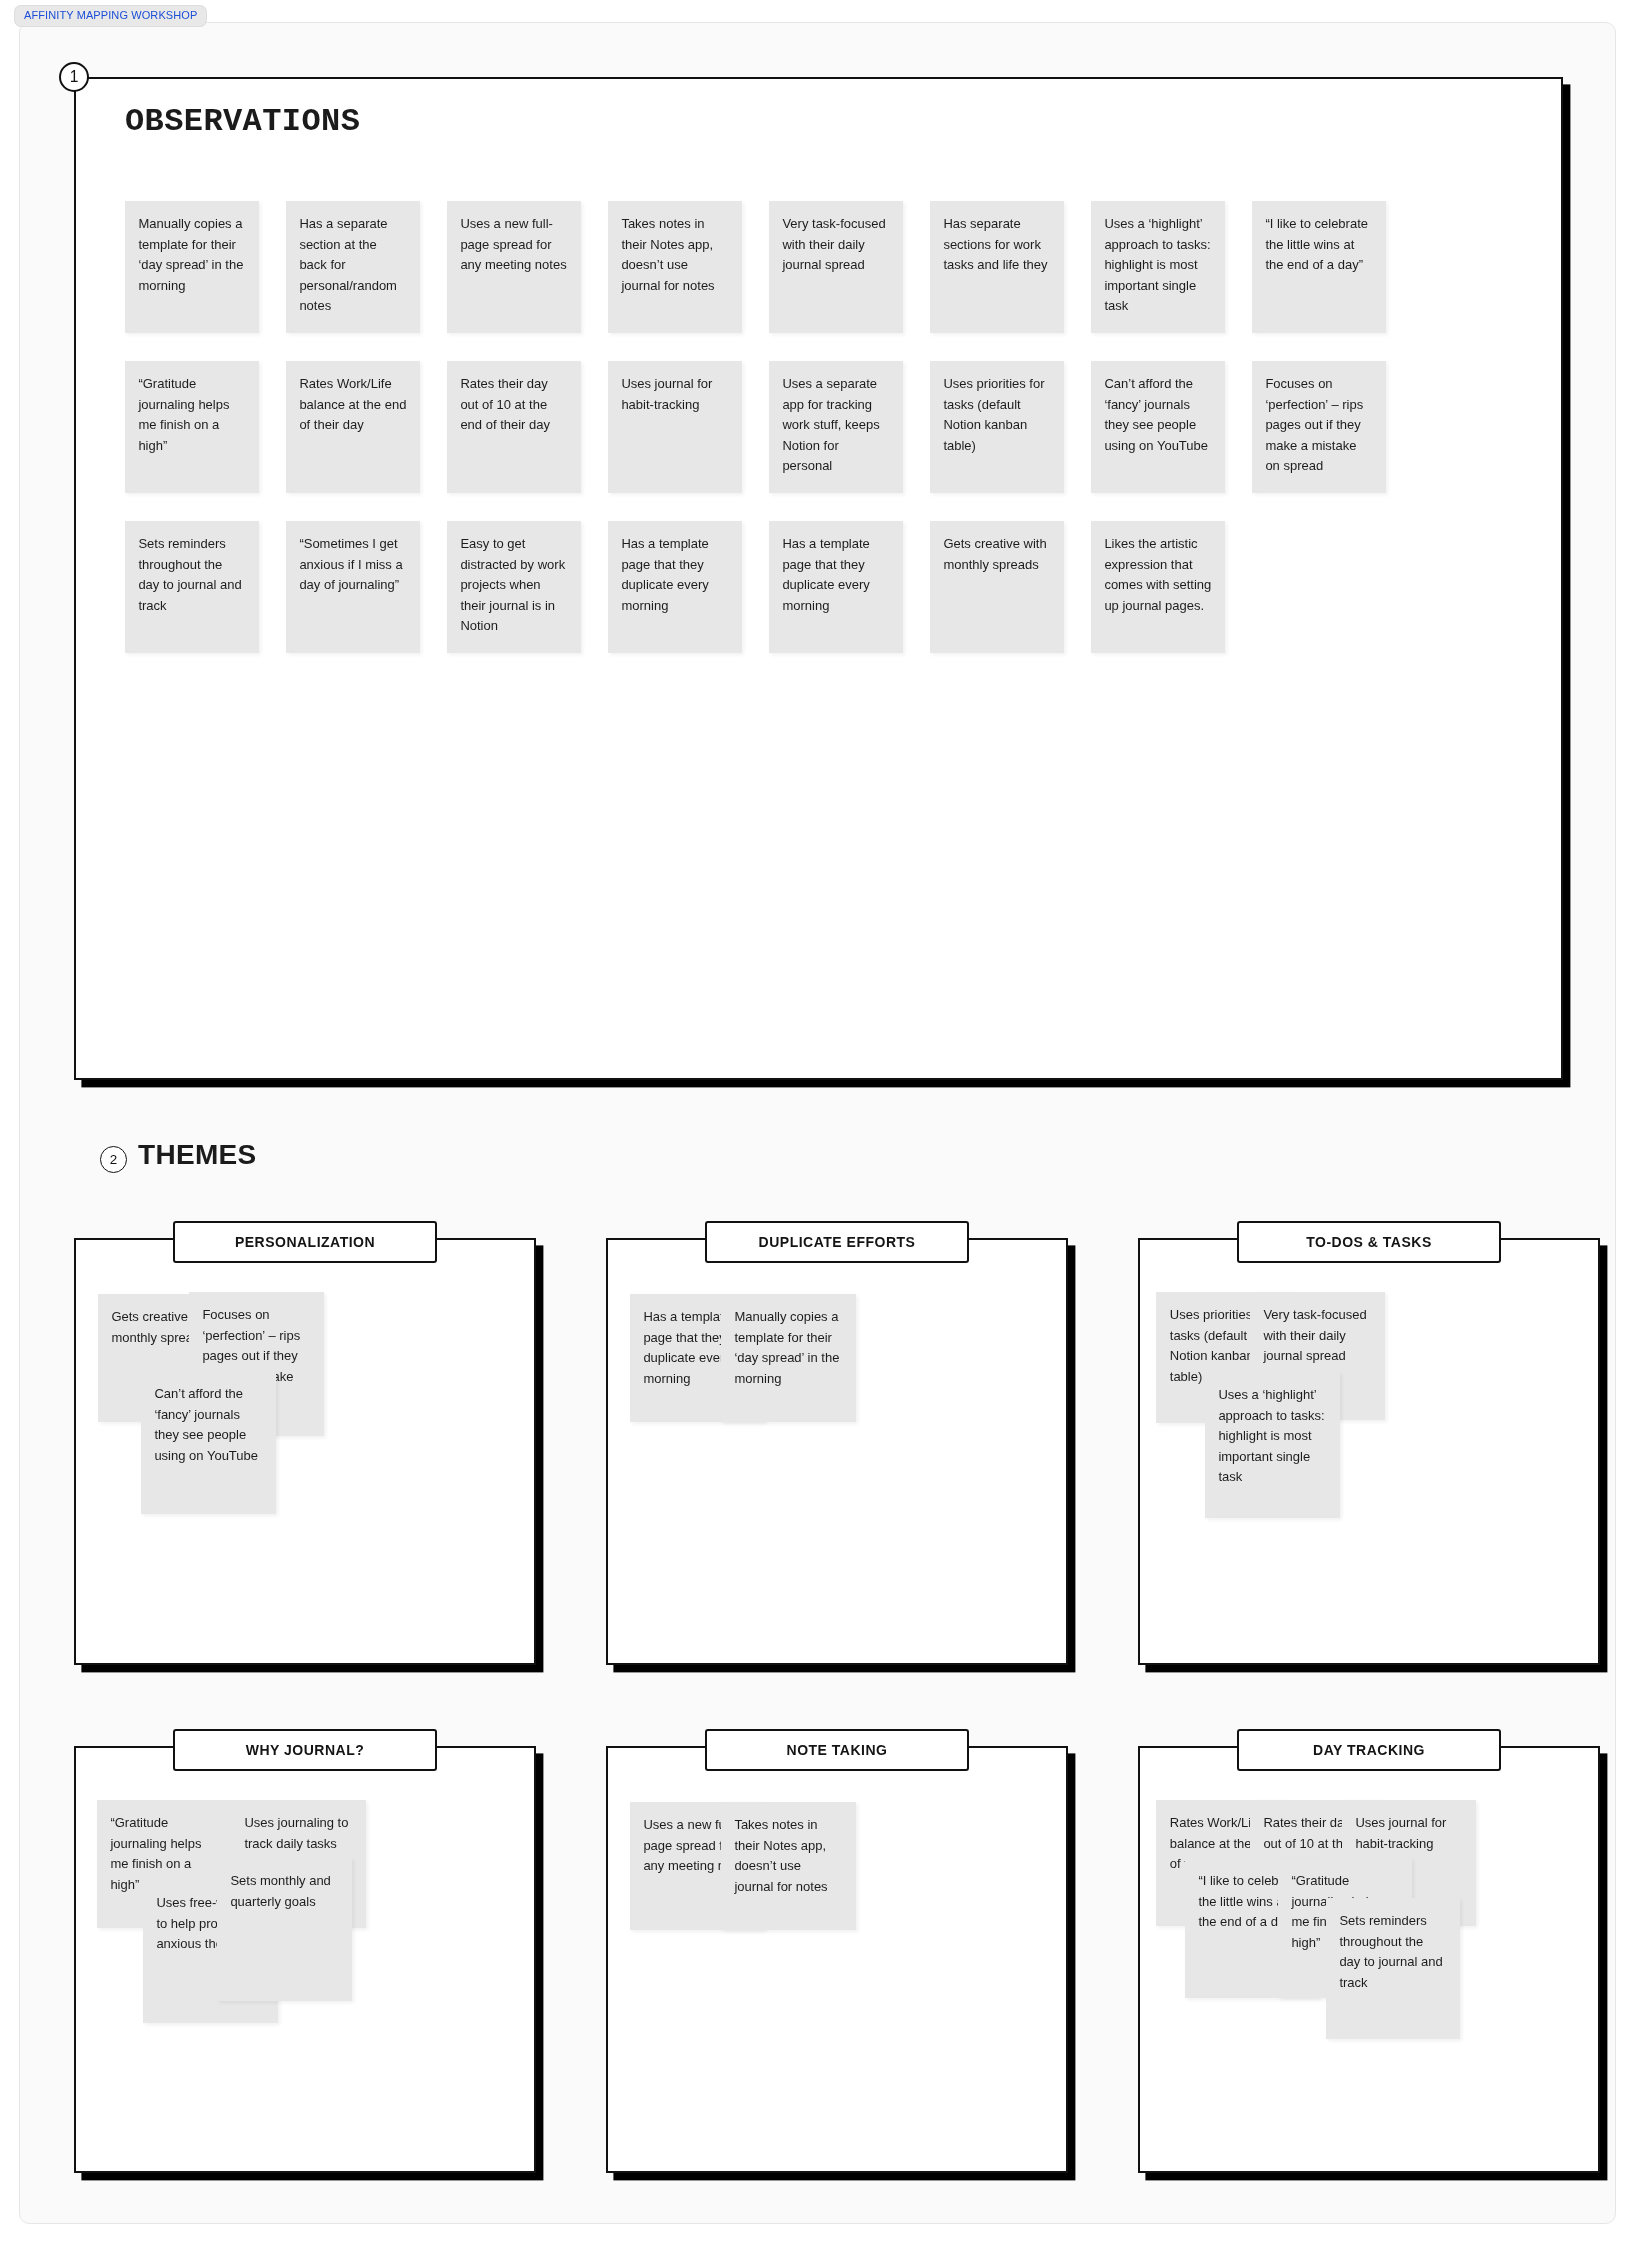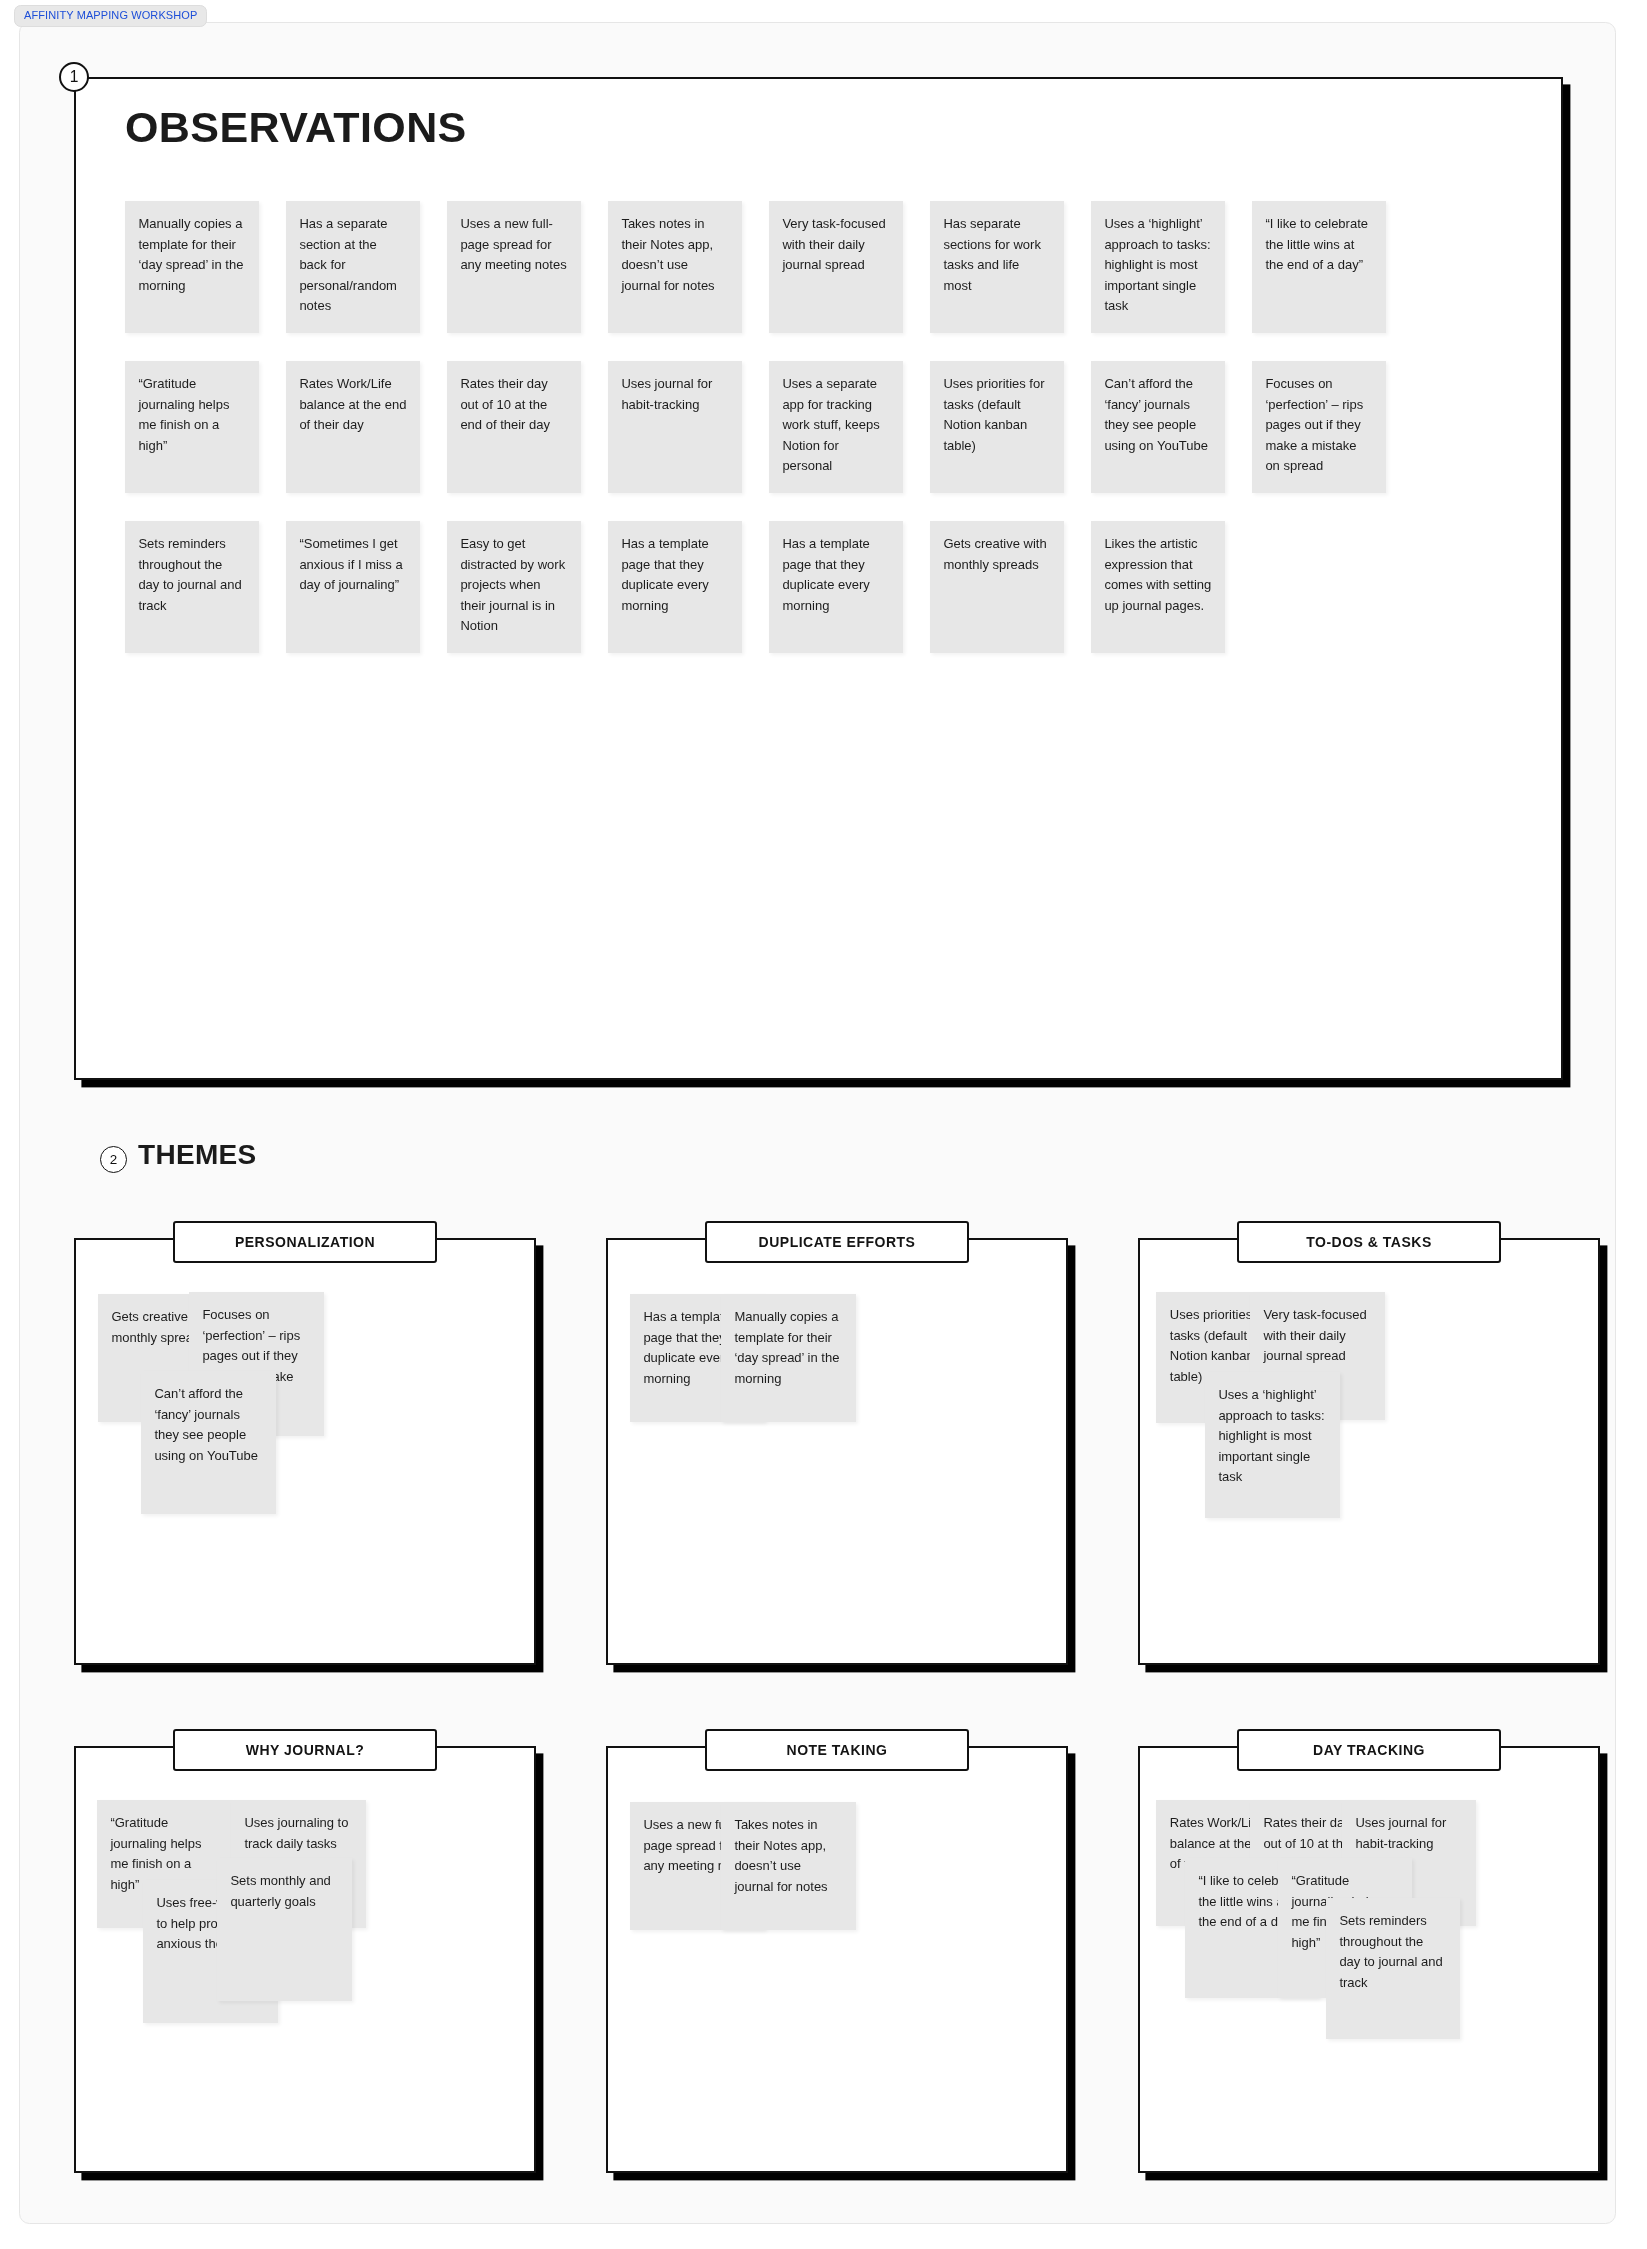--- a/index.html
+++ b/index.html
@@ -77,24 +77,25 @@
   }
   .marker-obs {
     left: 59px;
     top: 62px;
   }
 
   .section-title-obs {
     position: absolute;
     left: 125px;
     top: 103px;
-    font-size: 43px;
+    font-size: 32px;
     font-weight: 700;
     letter-spacing: 0.4px;
     color: #1b1b1b;
+    font-family: Liberation Mono, monospace;
   }
 
   
   .obs-grid {
     position: absolute;
     left: 125px;
     top: 201px;
     width: 1338px;
     display: flex;
     flex-wrap: wrap;
@@ -232,21 +233,21 @@
       <div class="obs-cell" style="height: 160px;">
         <div class="note obs-note">Uses a new full-page spread for any meeting notes</div>
       </div>
       <div class="obs-cell" style="height: 160px;">
         <div class="note obs-note">Takes notes in their Notes app, doesn’t use journal for notes</div>
       </div>
       <div class="obs-cell" style="height: 160px;">
         <div class="note obs-note">Very task-focused with their daily journal spread</div>
       </div>
       <div class="obs-cell" style="height: 160px;">
-        <div class="note obs-note">Has separate sections for work tasks and life most</div>
+        <div class="note obs-note">Has separate sections for work tasks and life they</div>
       </div>
       <div class="obs-cell" style="height: 160px;">
         <div class="note obs-note">Uses a ‘highlight’ approach to tasks: highlight is most important single task</div>
       </div>
       <div class="obs-cell" style="height: 160px;">
         <div class="note obs-note">“I like to celebrate the little wins at the end of a day”</div>
       </div>
       <div class="obs-cell" style="height: 160px;">
         <div class="note obs-note">“Gratitude journaling helps me finish on a high”</div>
       </div>

